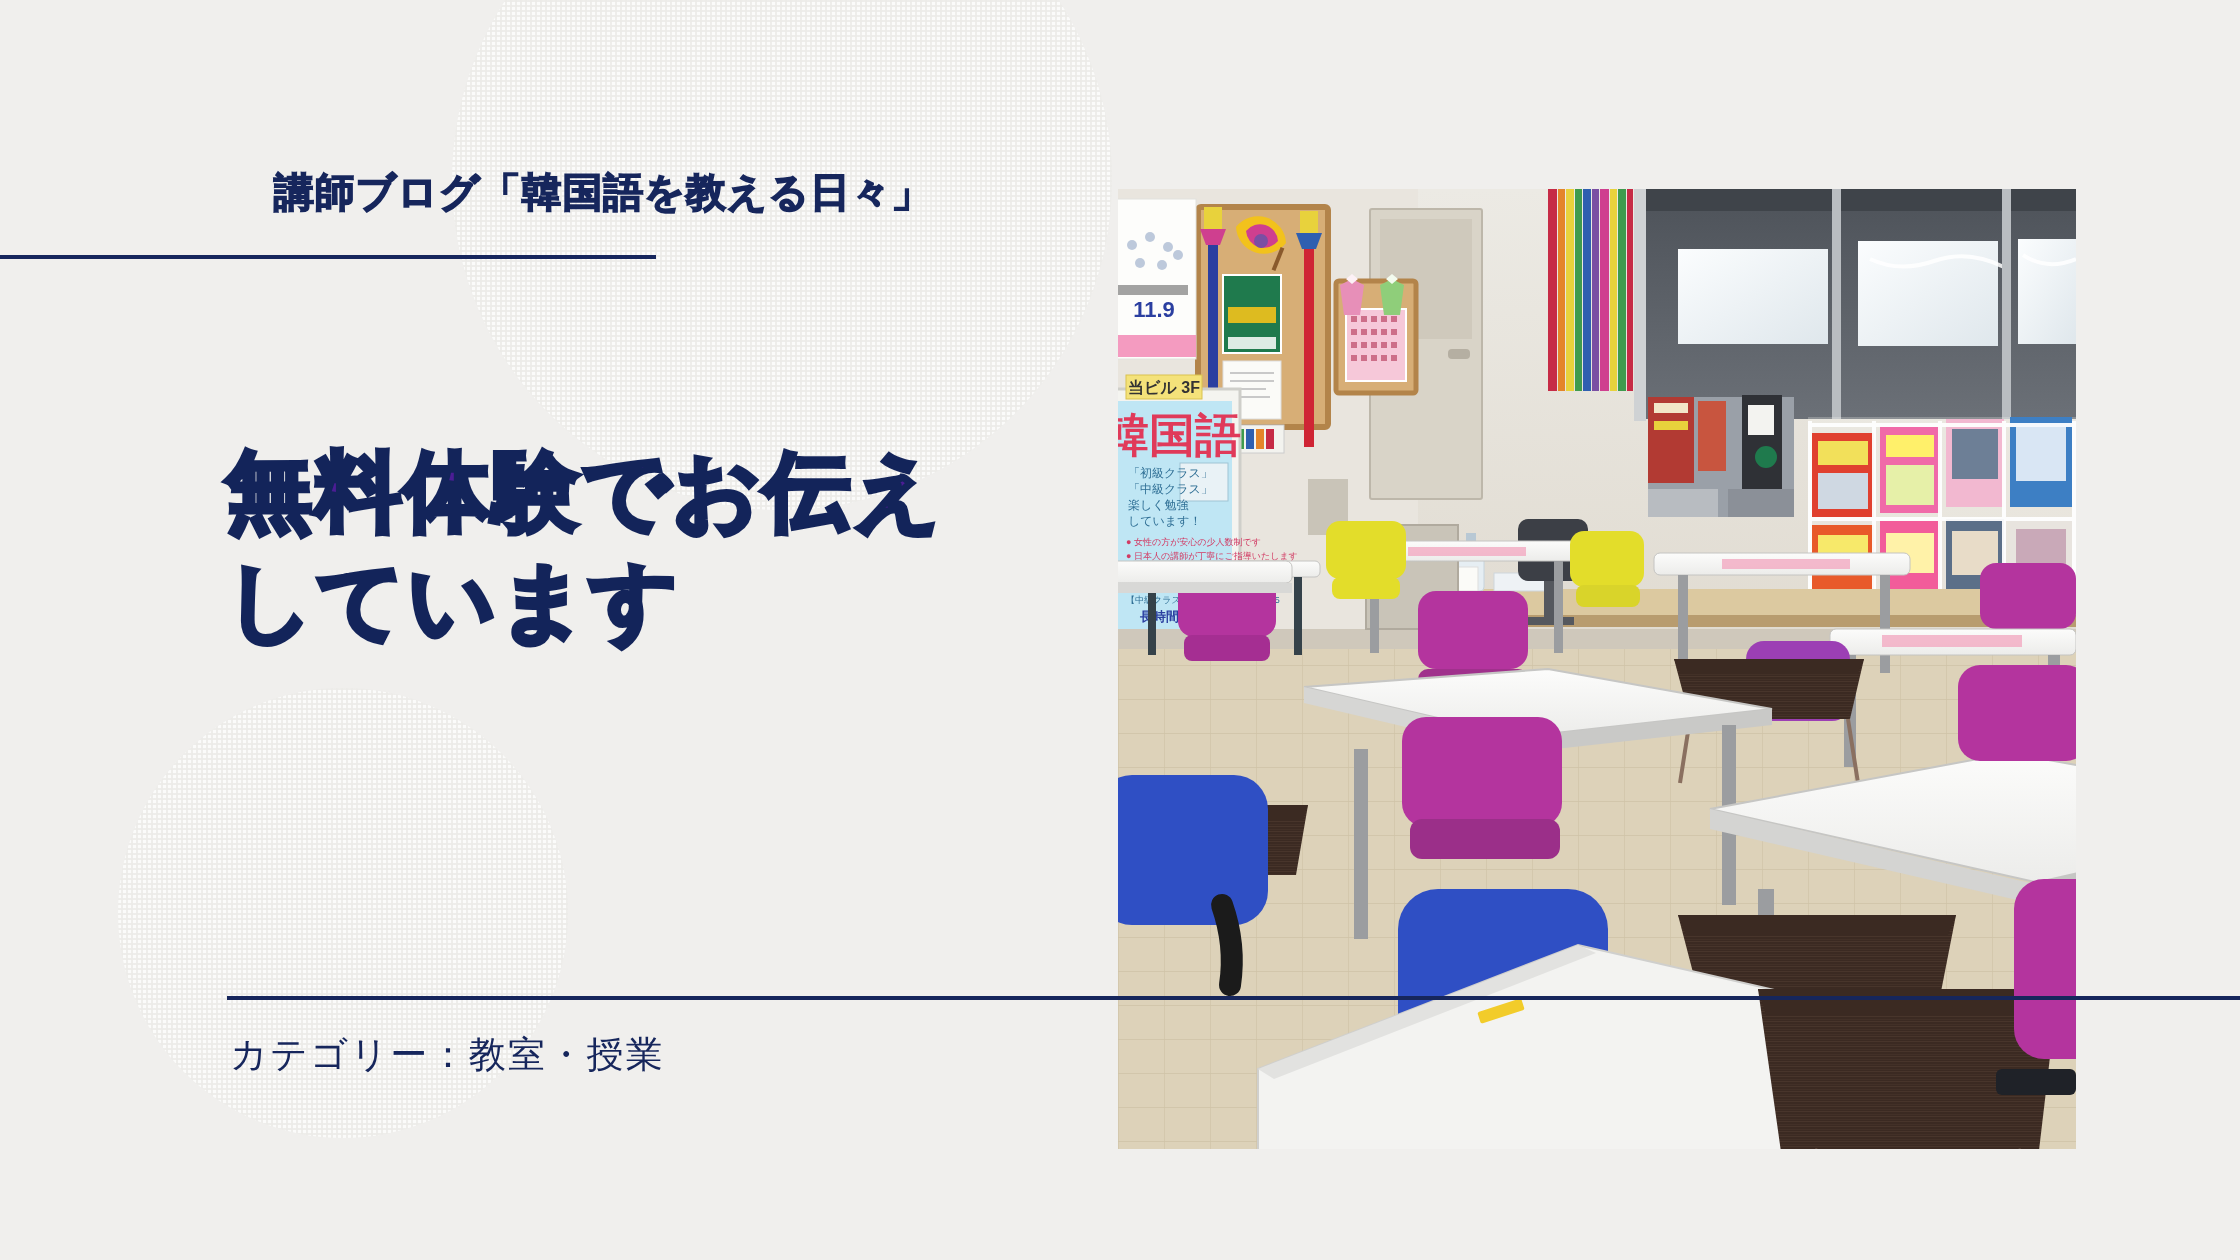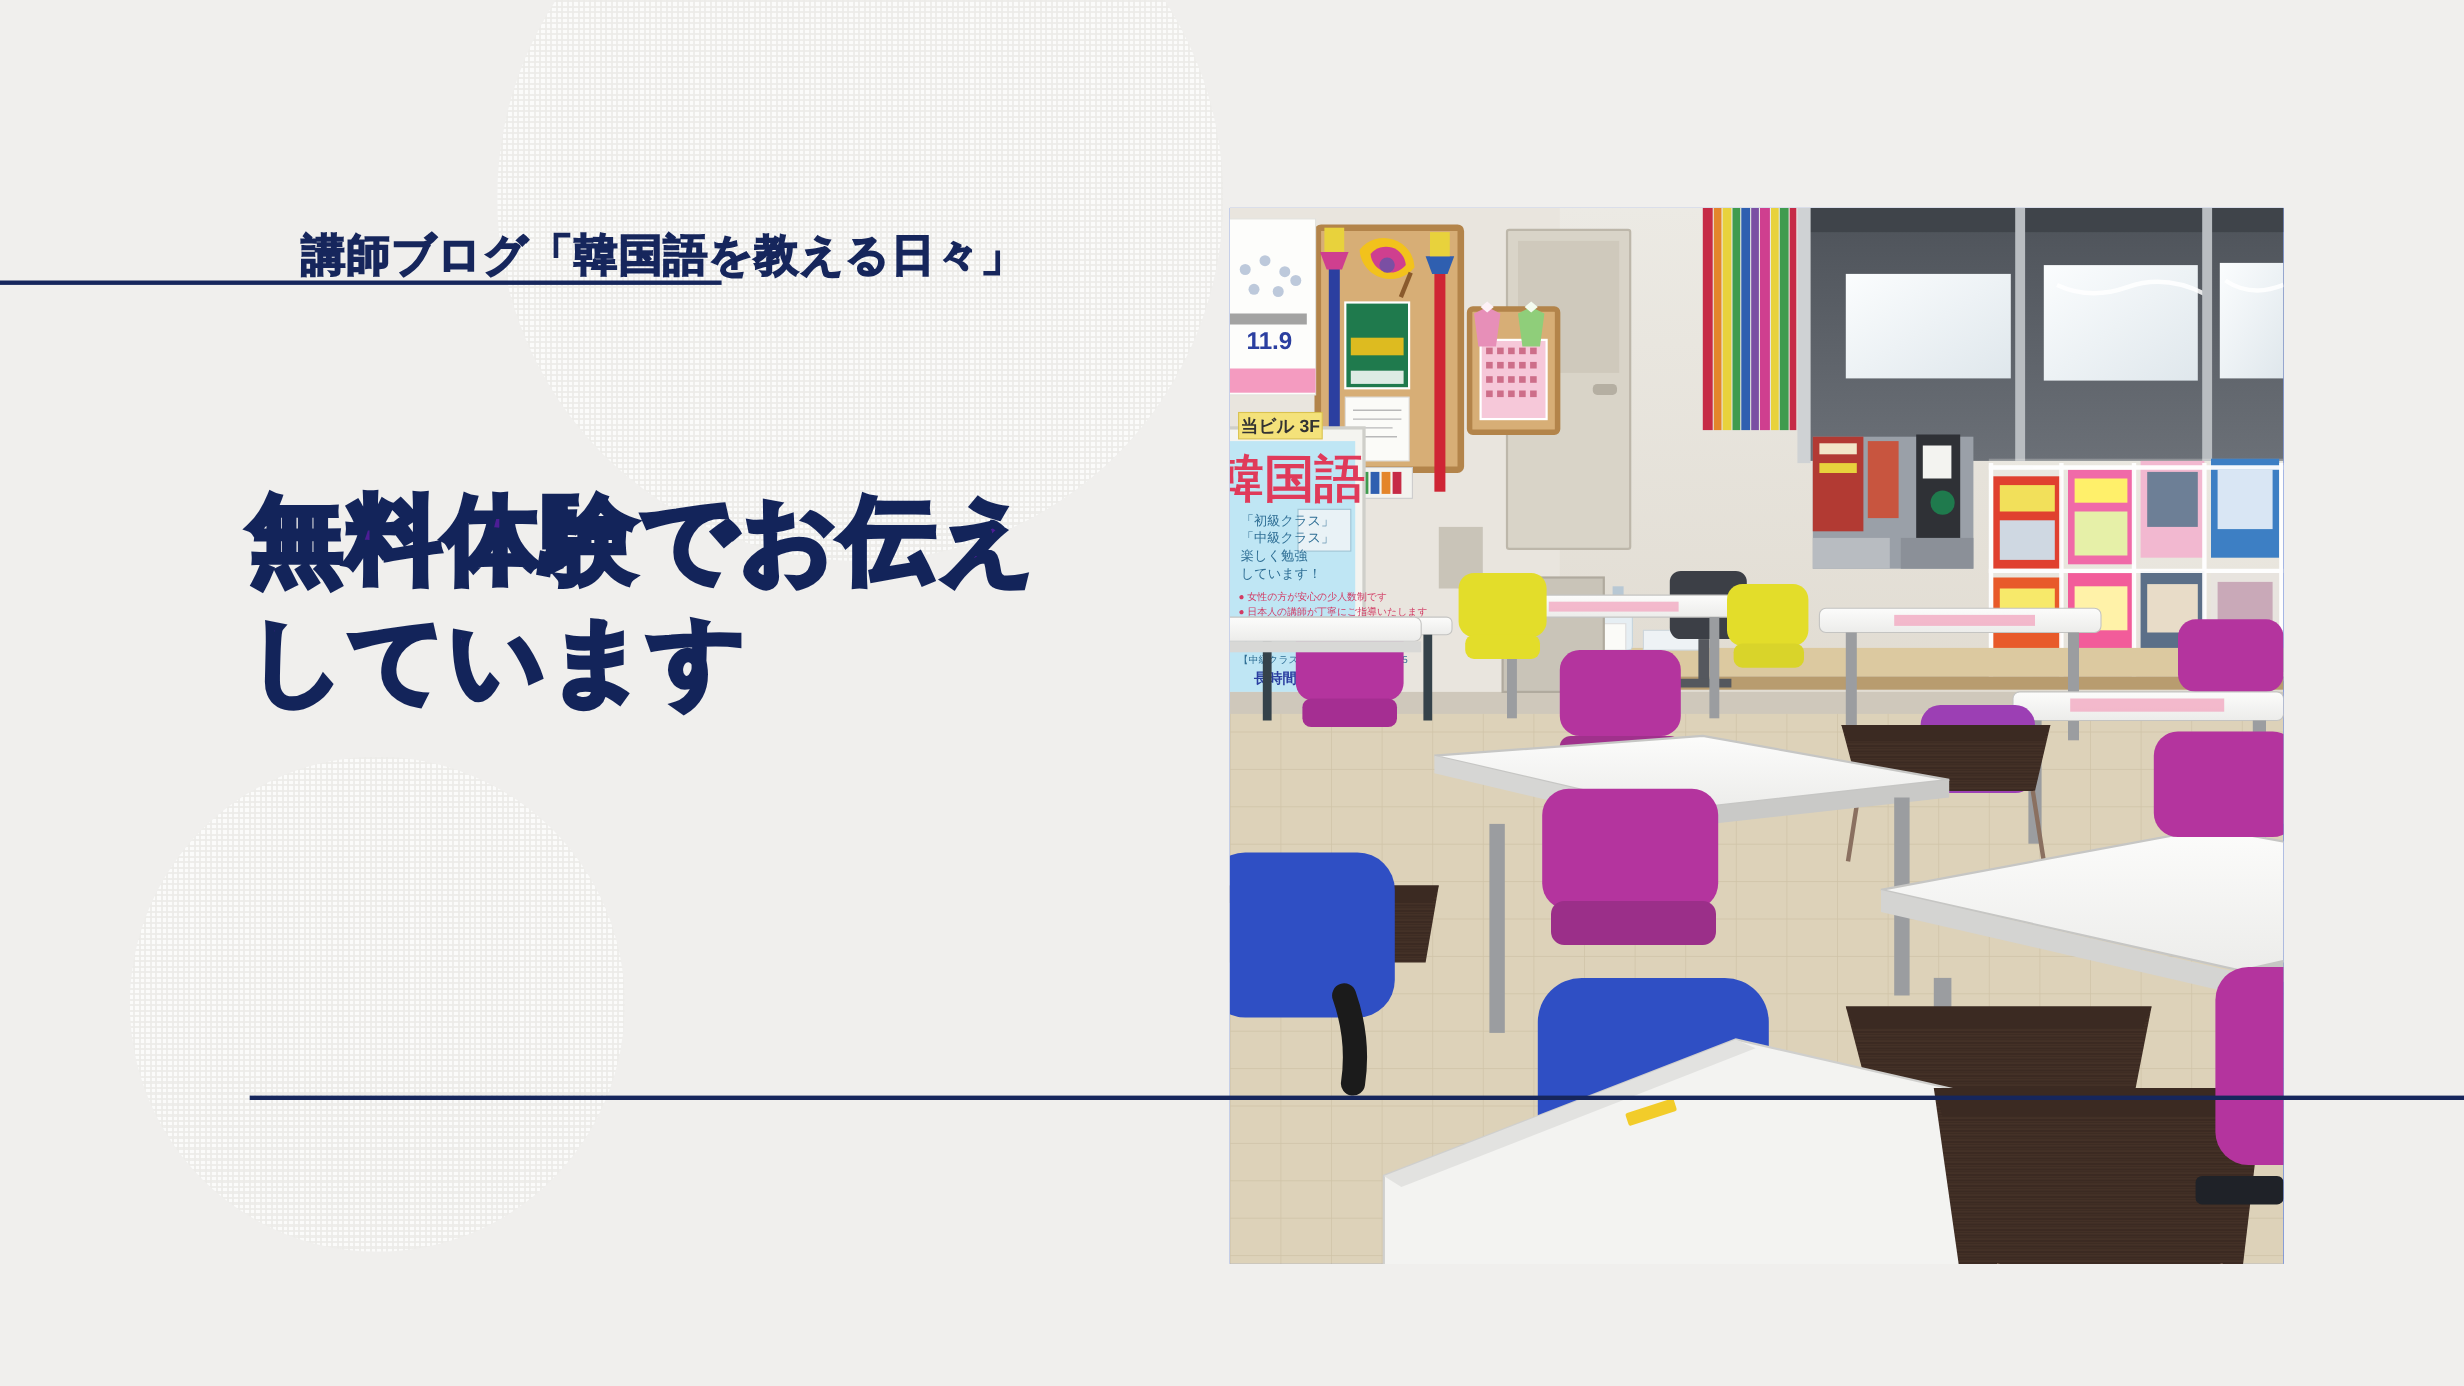--- a/index.html
+++ b/index.html
@@ -29,21 +29,20 @@
   #rule-top{left:0;top:255px;width:656px;}
   #rule-bottom{left:227px;top:996px;width:2013px;height:4px;z-index:30;}
 
   
   #kicker{
     position:absolute;left:274px;top:168px;
     font-size:40px;line-height:1.2;font-weight:700;letter-spacing:.02em;
     color:#16265c;
     -webkit-text-stroke:1.6px #16265c;
     white-space:nowrap;
-    margin-top:40px;
   }
   #headline{
     position:absolute;left:226px;top:378px;width:790px;
     font-size:86px;line-height:1.28;font-weight:700;letter-spacing:.035em;
     color:#4c1d95;
     -webkit-text-stroke:5px #13245a;
   }
   #headline .ln{display:block;}
   #category{
     position:absolute;left:230px;top:1030px;
@@ -70,20 +69,21 @@
 
   <div class="rule" id="rule-top"></div>
 
   <h1 id="headline">
     <span class="ln">無料体験でお伝え</span>
     <span class="ln">しています</span>
   </h1>
 
   <div class="rule" id="rule-bottom"></div>
 
+  <div id="category">カテゴリー：教室・授業</div>
 
   <figure id="photo">
     <svg viewBox="0 0 958 960" preserveAspectRatio="xMidYMid slice" role="img" aria-label="classroom">
       <defs>
         <linearGradient id="wallG" x1="0" y1="0" x2="0" y2="1">
           <stop offset="0" stop-color="#eceae4"></stop>
             <stop offset="1" stop-color="#ded8cd"></stop>
         </linearGradient>
         <linearGradient id="floorG" x1="0" y1="0" x2="0" y2="1">
           <stop offset="0" stop-color="#ded2ba"></stop>

